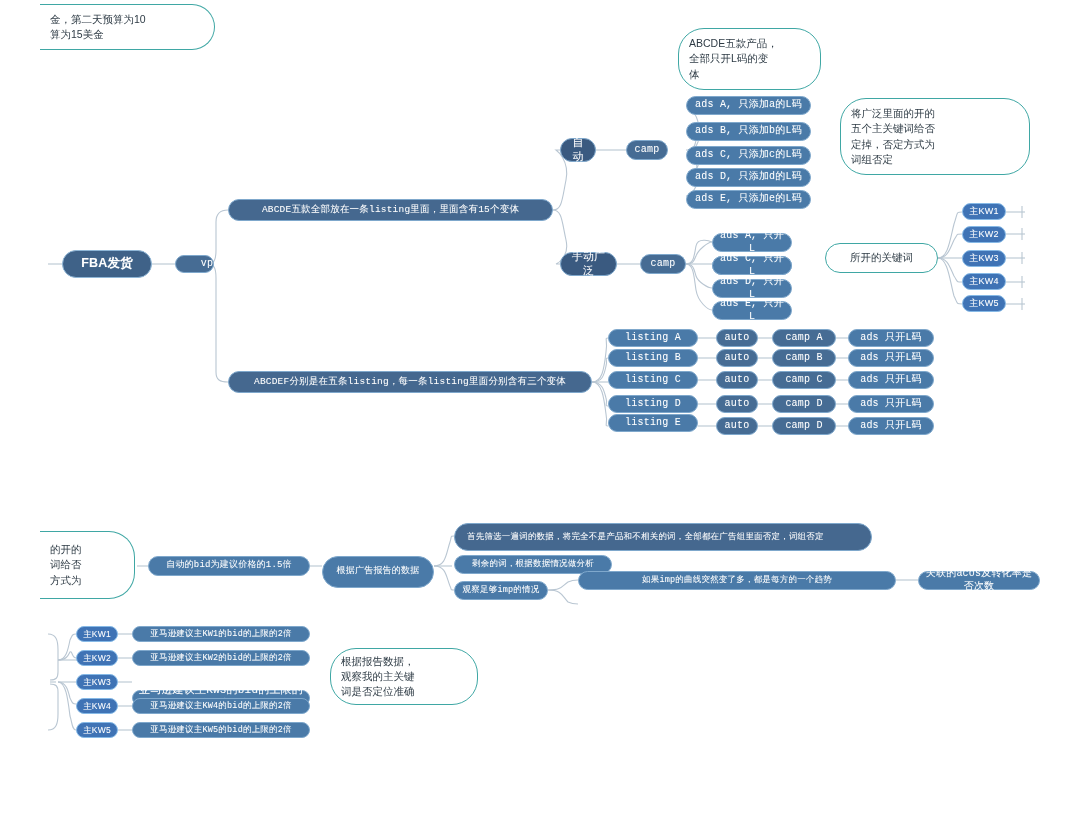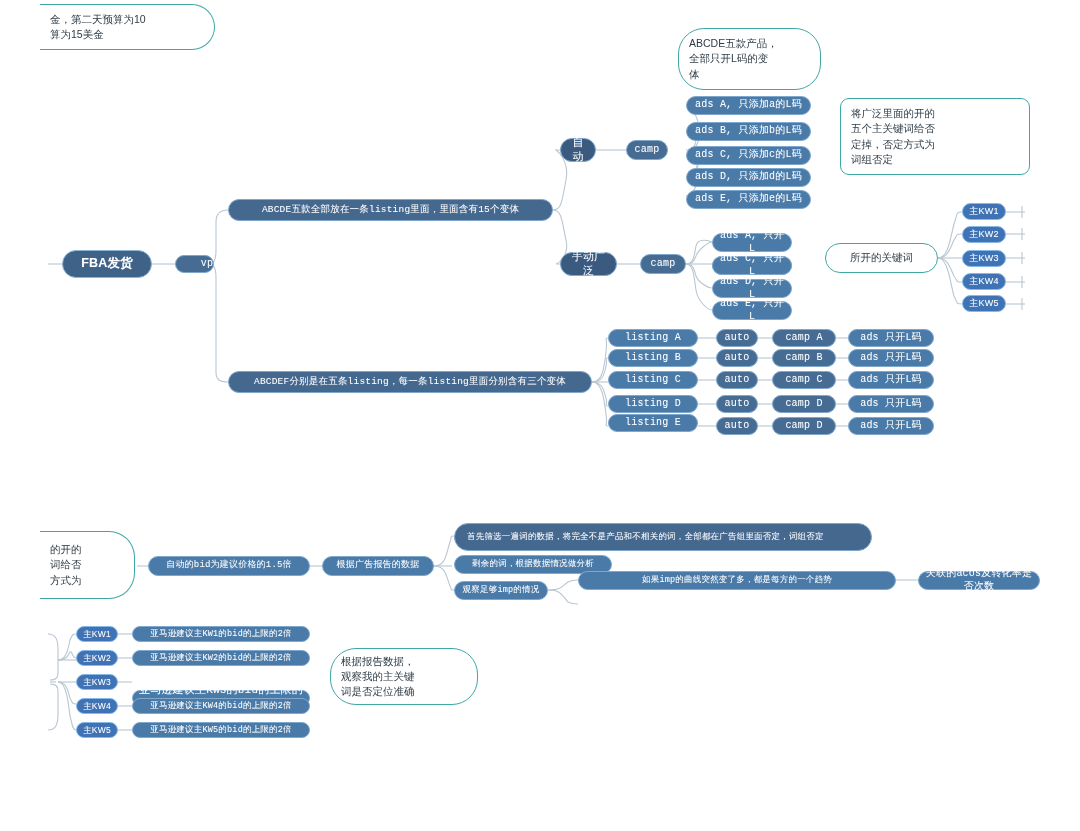--- a/index.html
+++ b/index.html
@@ -198,21 +198,21 @@
     <span class="cell">金，第二天预算为10
 算为15美金</span>
   </div>
 
   <div class="bubble" style="left:678px; top:28px; width:143px; height:62px;">
     <span class="cell">ABCDE五款产品，
 全部只开L码的变
 体</span>
   </div>
 
-  <div class="bubble" style="left:840px; top:98px; width:190px; height:77px;border-radius:9px;">
+  <div class="bubble" style="left:840px; top:98px; width:190px; height:77px;">
     <span class="cell">将广泛里面的开的
 五个主关键词给否
 定掉，否定方式为
 词组否定</span>
   </div>
 
   <div class="node root" style="left:62px; top:250px; width:90px; height:28px;">
     <span>FBA发货</span>
   </div>
   <div class="node mid mono" style="left:175px; top:255px; width:24px; height:18px;padding-left:31px;">
@@ -360,21 +360,21 @@
 
   <div class="bubble clip" style="left:40px; top:531px; width:95px; height:68px;">
     <span class="cell">的开的
 词给否
 方式为</span>
   </div>
 
   <div class="node lit mono" style="left:148px; top:556px; width:162px; height:20px; font-size:9px;">
     <span>自动的bid为建议价格的1.5倍</span>
   </div>
-  <div class="node lit mono" style="left:322px; top:556px; width:112px; height:20px; font-size:9px;">
+  <div class="node lit mono" style="left:322px; top:556px; width:112px; height:32px; font-size:9px;">
     <span>根据广告报告的数据</span>
   </div>
 
   <div class="node long mono" style="left:454px; top:523px; width:418px; height:28px; font-size:8.5px; text-align:left; justify-content:flex-start; padding-left:12px; border-radius:14px;">
     <span>首先筛选一遍词的数据，将完全不是产品和不相关的词，全部都在广告组里面否定，词组否定</span>
   </div>
   <div class="node lit mono" style="left:454px; top:555px; width:158px; height:19px; font-size:8.5px;">
     <span>剩余的词，根据数据情况做分析</span>
   </div>
   <div class="node lit mono" style="left:454px; top:581px; width:94px; height:19px; font-size:8.5px;">

